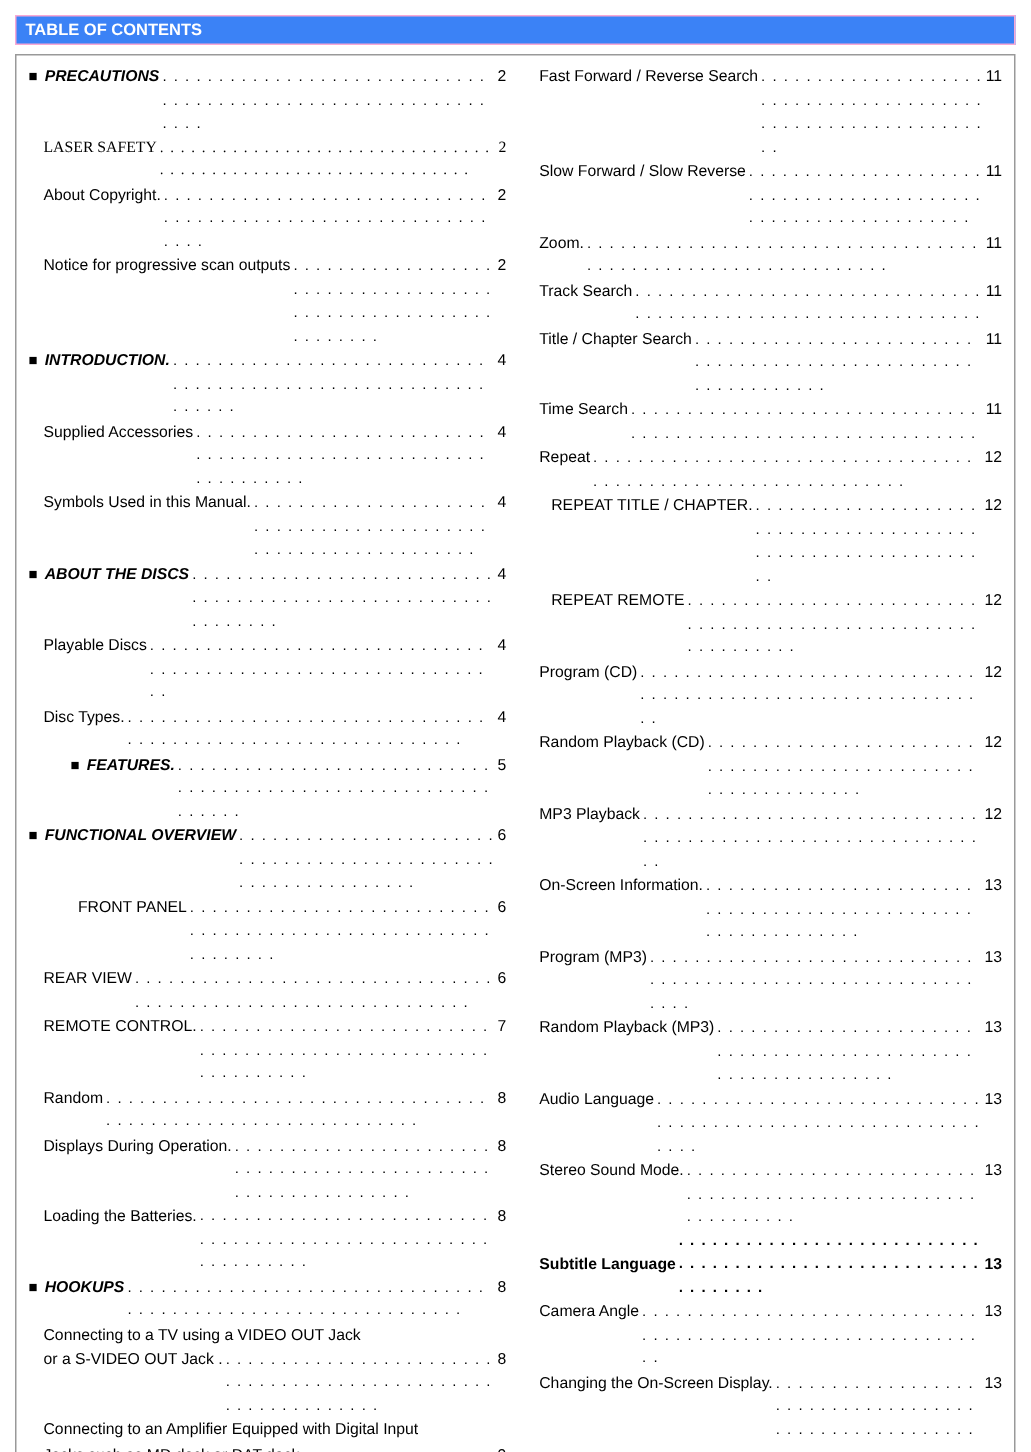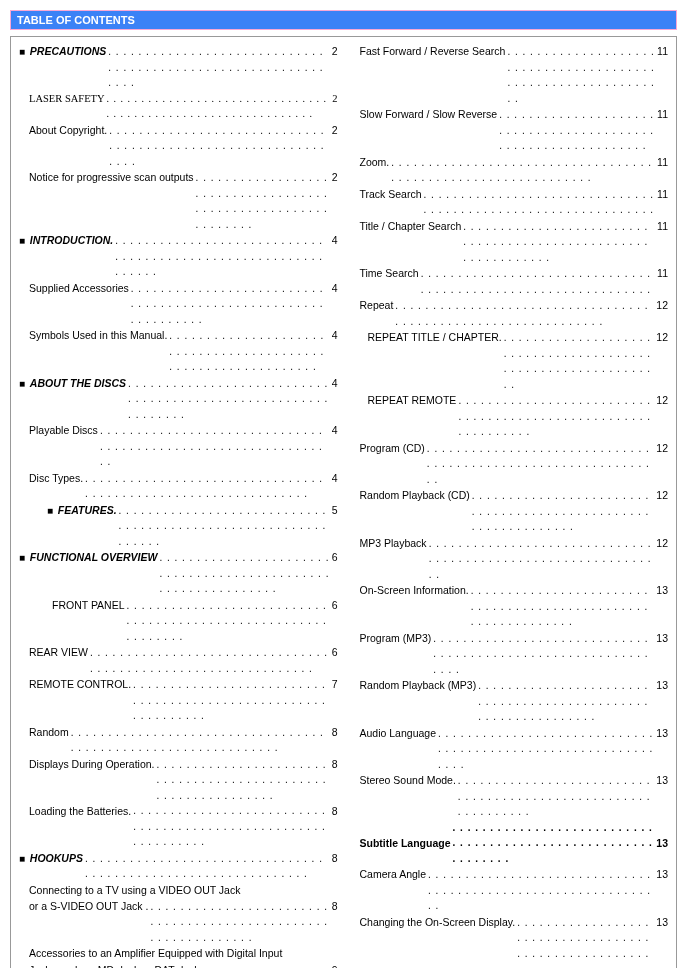--- a/index.html
+++ b/index.html
@@ -138,21 +138,21 @@
             <span style="white-space: nowrap; flex-shrink: 0;"><span style="font-size: 10px; margin-right: 2px;">■ </span><span style="font-weight: bold; font-style: italic;">HOOKUPS</span></span>
             <span style="flex: 1 1 0%; overflow: hidden; letter-spacing: 1px; margin: 0px 2px; font-size: 10px;">. . . . . . . . . . . . . . . . . . . . . . . . . . . . . . . . . . . . . . . . . . . . . . . . . . . . . . . . . . . . . .</span>
             <span style="flex-shrink: 0; text-align: right;">8</span>
           </div>
           <div style="padding-left: 10px;"><span>Connecting to a TV using a VIDEO OUT Jack</span></div>
           <div style="display: flex; align-items: baseline; padding-left: 10px;">
             <span style="white-space: nowrap; flex-shrink: 0;"><span>or a S-VIDEO OUT Jack .</span></span>
             <span style="flex: 1 1 0%; overflow: hidden; letter-spacing: 1px; margin: 0px 2px; font-size: 10px;">. . . . . . . . . . . . . . . . . . . . . . . . . . . . . . . . . . . . . . . . . . . . . . . . . . . . . . . . . . . . . .</span>
             <span style="flex-shrink: 0; text-align: right;">8</span>
           </div>
-          <div style="padding-left: 10px;"><span>Accessories to an Amplifier Equipped with Digital Input</span></div>
+          <div style="padding-left: 10px;"><span>Connecting to an Amplifier Equipped with Digital Input</span></div>
           <div style="display: flex; align-items: baseline; padding-left: 10px;">
             <span style="white-space: nowrap; flex-shrink: 0;"><span>Jacks such as MD deck or DAT deck</span></span>
             <span style="flex: 1 1 0%; overflow: hidden; letter-spacing: 1px; margin: 0px 2px; font-size: 10px;">. . . . . . . . . . . . . . . . . . . . . . . . . . . . . . . . . . . . . . . . . . . . . . . . . . . . . . . . . . . . . .</span>
             <span style="flex-shrink: 0; text-align: right;">9</span>
           </div>
         </div>
       <div class="toc-col" id="toc-right">
           <div style="display: flex; align-items: baseline; padding-left: 10px;">
             <span style="white-space: nowrap; flex-shrink: 0;"><span>Fast Forward / Reverse Search</span></span>
             <span style="flex: 1 1 0%; overflow: hidden; letter-spacing: 1px; margin: 0px 2px; font-size: 10px;">. . . . . . . . . . . . . . . . . . . . . . . . . . . . . . . . . . . . . . . . . . . . . . . . . . . . . . . . . . . . . .</span>

